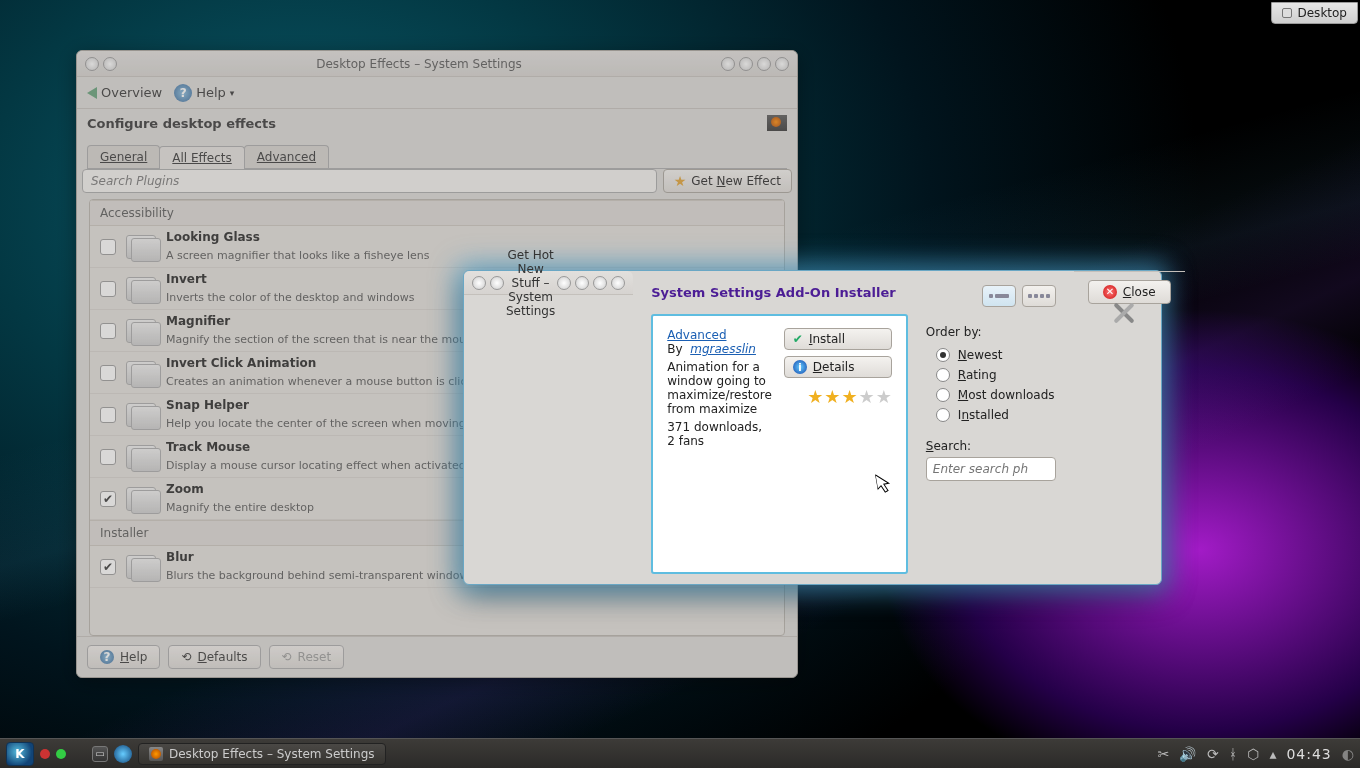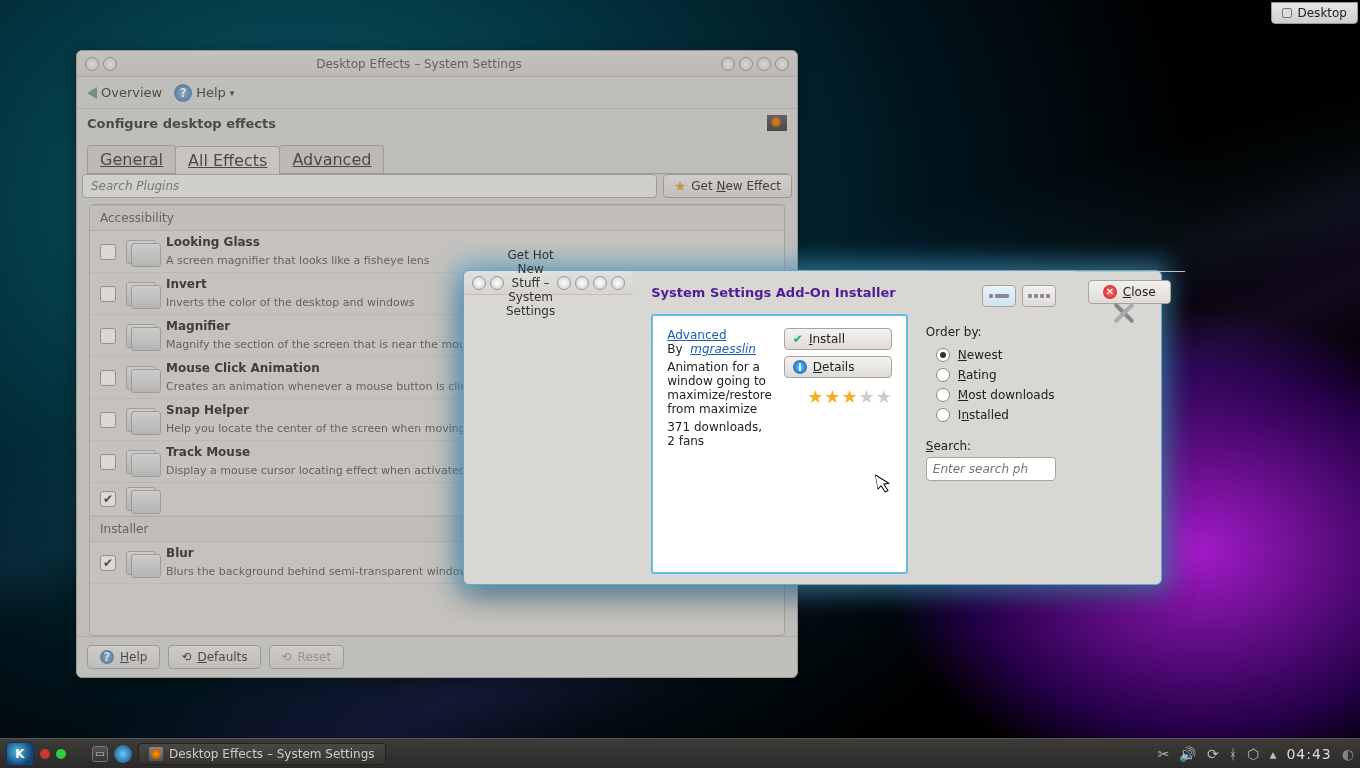--- a/index.html
+++ b/index.html
@@ -51,21 +51,21 @@
   height:32px; display:flex; align-items:center; gap:12px; padding:0 10px;
   border-bottom:1px solid #c4c0bb; font-size:13px; color:#333;
 }
 .win1-toolbar .ov { display:flex; align-items:center; gap:4px; }
 .arrow-left { width:0;height:0;border-top:6px solid transparent;border-bottom:6px solid transparent;border-right:10px solid #4a6; filter:grayscale(0.4); }
 .help-q { width:18px;height:18px;border-radius:50%;background:radial-gradient(#8bd,#369);color:#fff;font-weight:bold;display:flex;align-items:center;justify-content:center;font-size:12px;}
 .win1-subhead { padding:6px 10px; font-size:13px; font-weight:bold; color:#333; display:flex; align-items:center; justify-content:space-between; }
 .conf-icon { width:20px;height:16px;background:linear-gradient(#555,#333);display:inline-block;position:relative;}
 .conf-icon::after{content:"";position:absolute;left:4px;top:2px;width:10px;height:10px;background:radial-gradient(#f80,#a40);border-radius:50%;}
 
-.tabs { display:flex; gap:0; padding:8px 10px 0; font-size:16px; }
+.tabs { display:flex; gap:0; padding:8px 10px 0; font-size:12px; }
 .tab { padding:4px 12px; border:1px solid #aaa; border-bottom:none; background:#d5d2cf; border-radius:4px 4px 0 0; color:#333; margin-right:-1px;}
 .tab .ul { text-decoration:underline; }
 .tab.active { background:#e4e1de; position:relative; top:1px; }
 .tabline { height:1px;background:#aaa;margin:0 10px; }
 
 .hint { padding:6px 12px; font-size:12px; color:#333; }
 
 .searchrow { display:flex; gap:6px; padding:0 5px 6px; }
 .searchrow input {
   flex:1; height:24px; border:1px solid #a8a8a8; border-radius:4px;
@@ -240,35 +240,36 @@
         <div class="eff-text"><strong>Invert</strong><span>Inverts the color of the desktop and windows</span></div>
       </div>
       <div class="eff-row">
         <span class="chk"></span>
         <span class="thumb"></span>
         <div class="eff-text"><strong>Magnifier</strong><span>Magnify the section of the screen that is near the mous</span></div>
       </div>
       <div class="eff-row">
         <span class="chk"></span>
         <span class="thumb"></span>
-        <div class="eff-text"><strong>Mouse Click Animation</strong><span>Creates an animation whenever a mouse button is click</span></div>
+        <div class="eff-text"><strong>Invert Click Animation</strong><span>Creates an animation whenever a mouse button is click</span></div>
       </div>
       <div class="eff-row">
         <span class="chk"></span>
         <span class="thumb"></span>
         <div class="eff-text"><strong>Snap Helper</strong><span>Help you locate the center of the screen when moving a</span></div>
       </div>
       <div class="eff-row">
         <span class="chk"></span>
         <span class="thumb"></span>
         <div class="eff-text"><strong>Track Mouse</strong><span>Display a mouse cursor locating effect when activated</span></div>
       </div>
       <div class="eff-row">
         <span class="chk">✔</span>
         <span class="thumb"></span>
+        <div class="eff-text"><strong>Zoom</strong><span>Magnify the entire desktop</span></div>
       </div>
 
       <div class="group-head">Installer</div>
       <div class="eff-row">
         <span class="chk">✔</span>
         <span class="thumb"></span>
         <div class="eff-text"><strong>Blur</strong><span>Blurs the background behind semi-transparent window</span></div>
       </div>
     </div>
 

